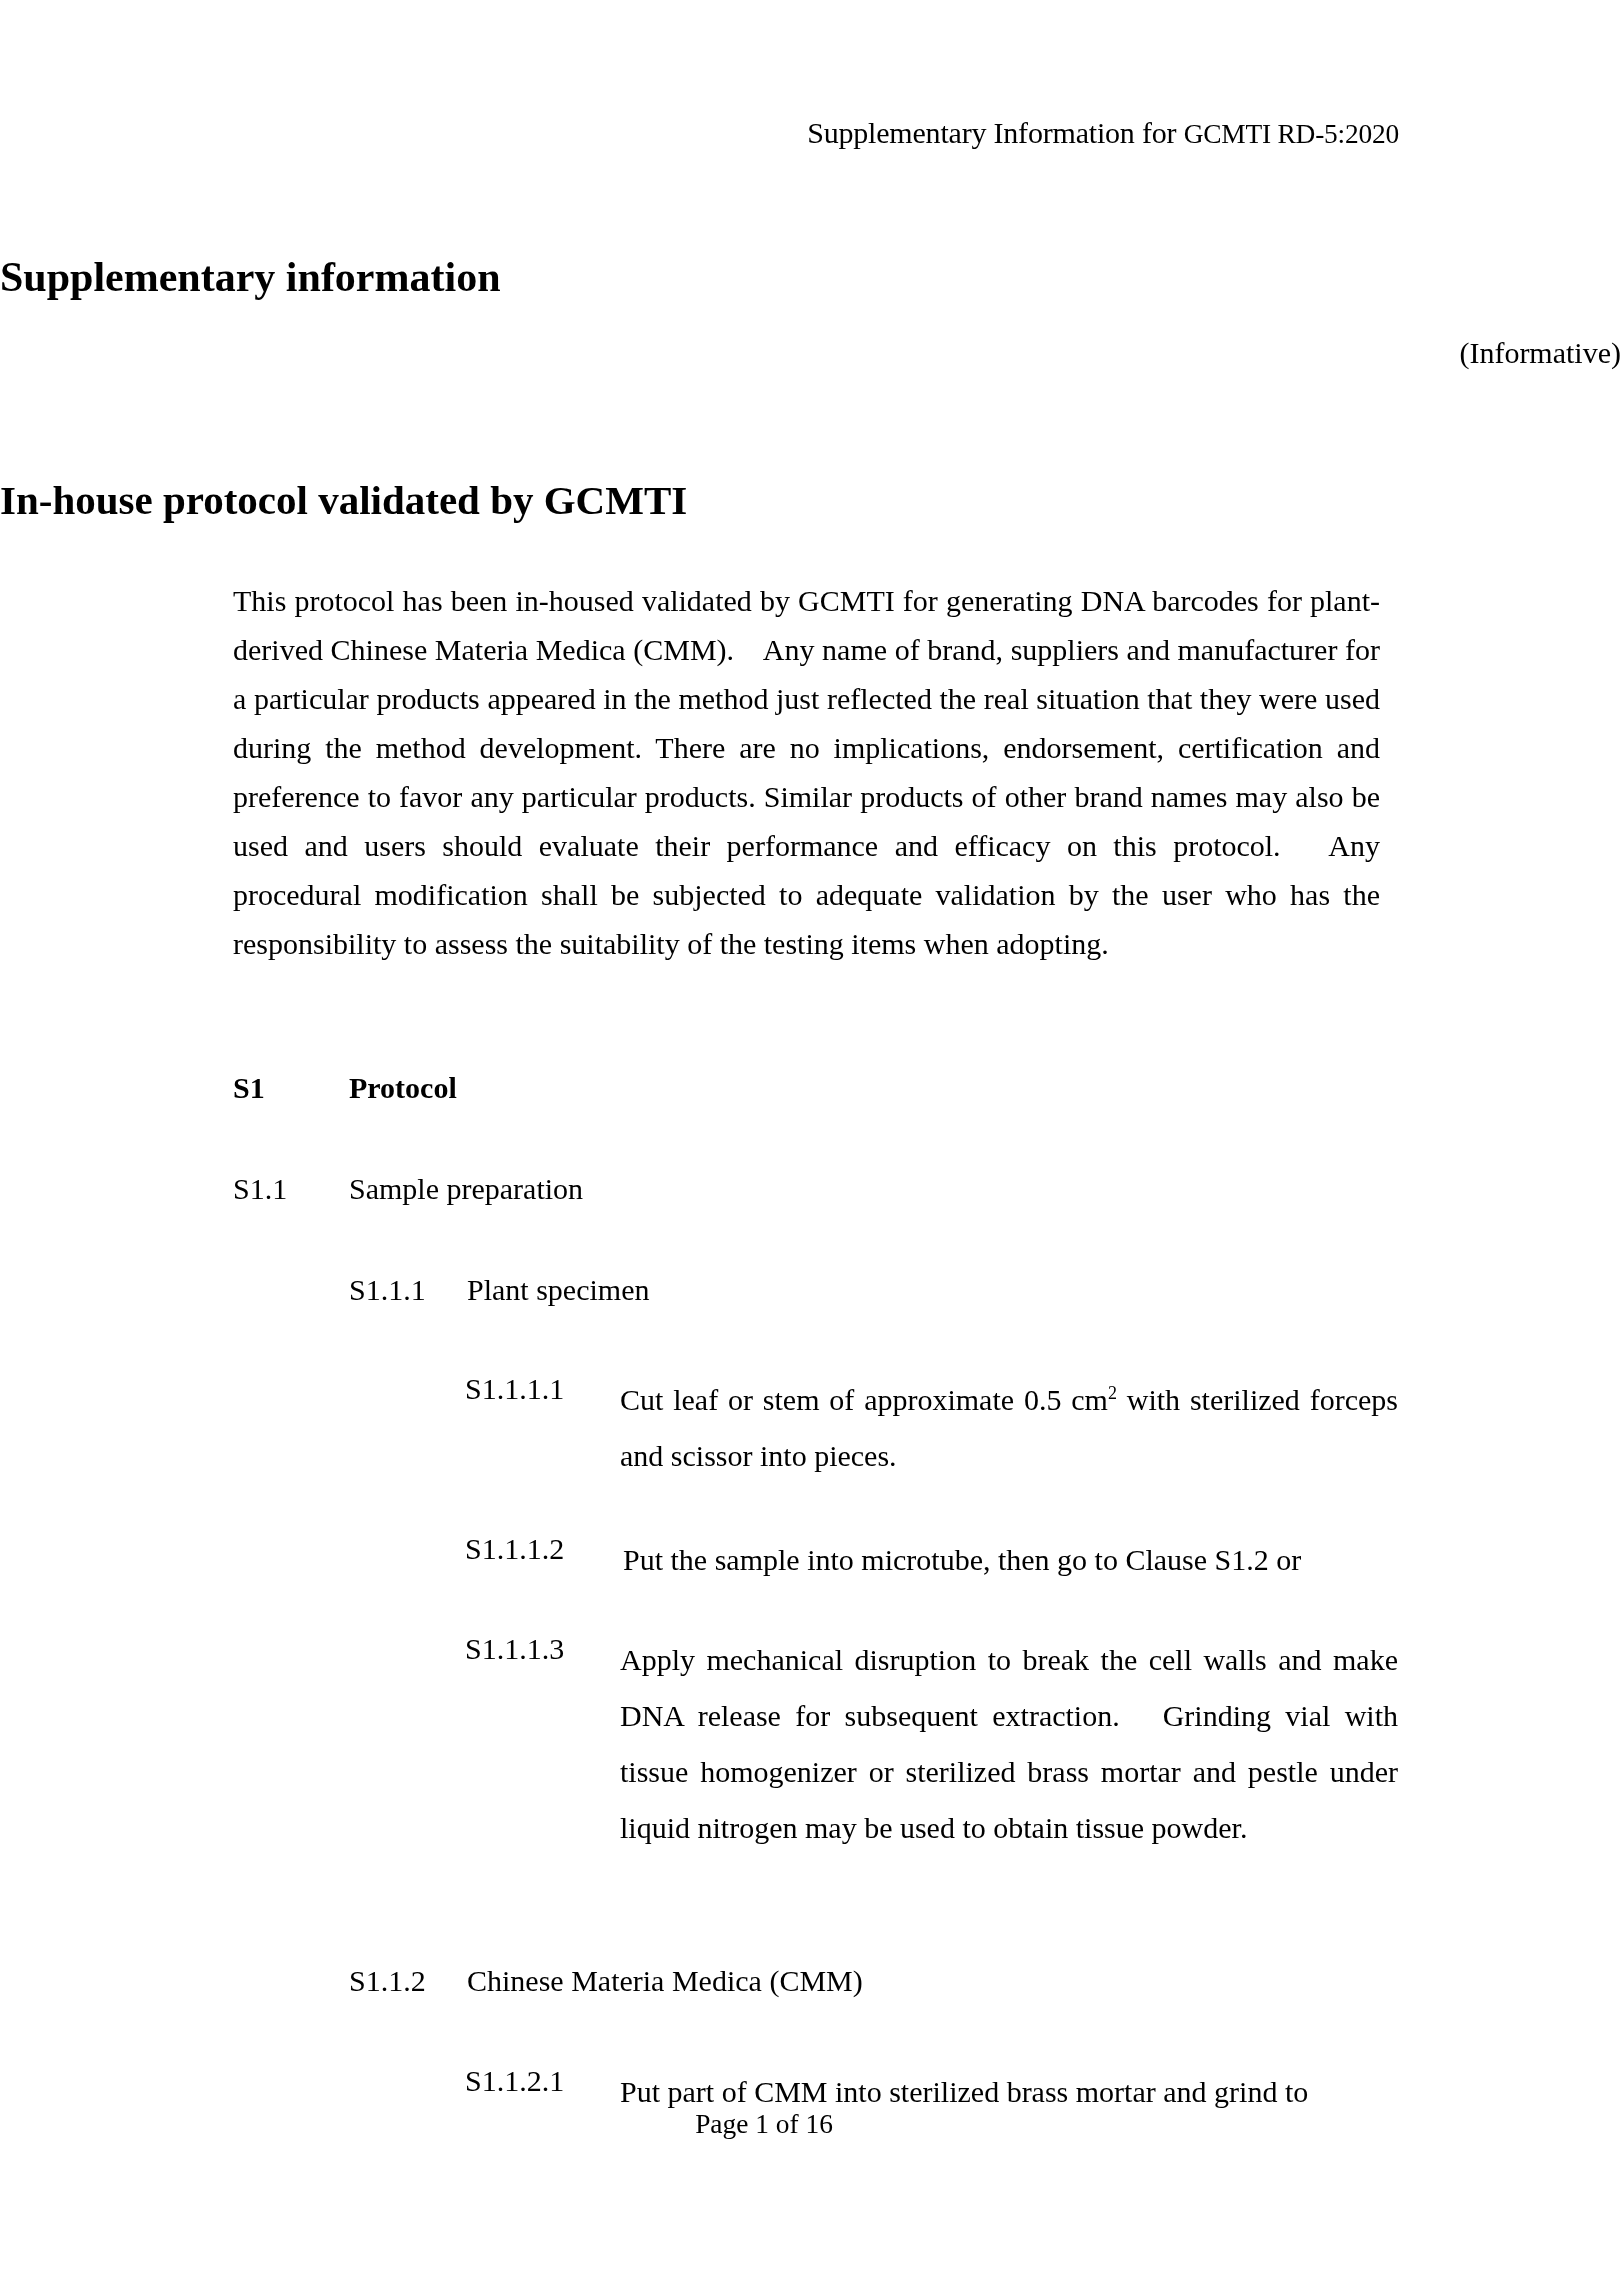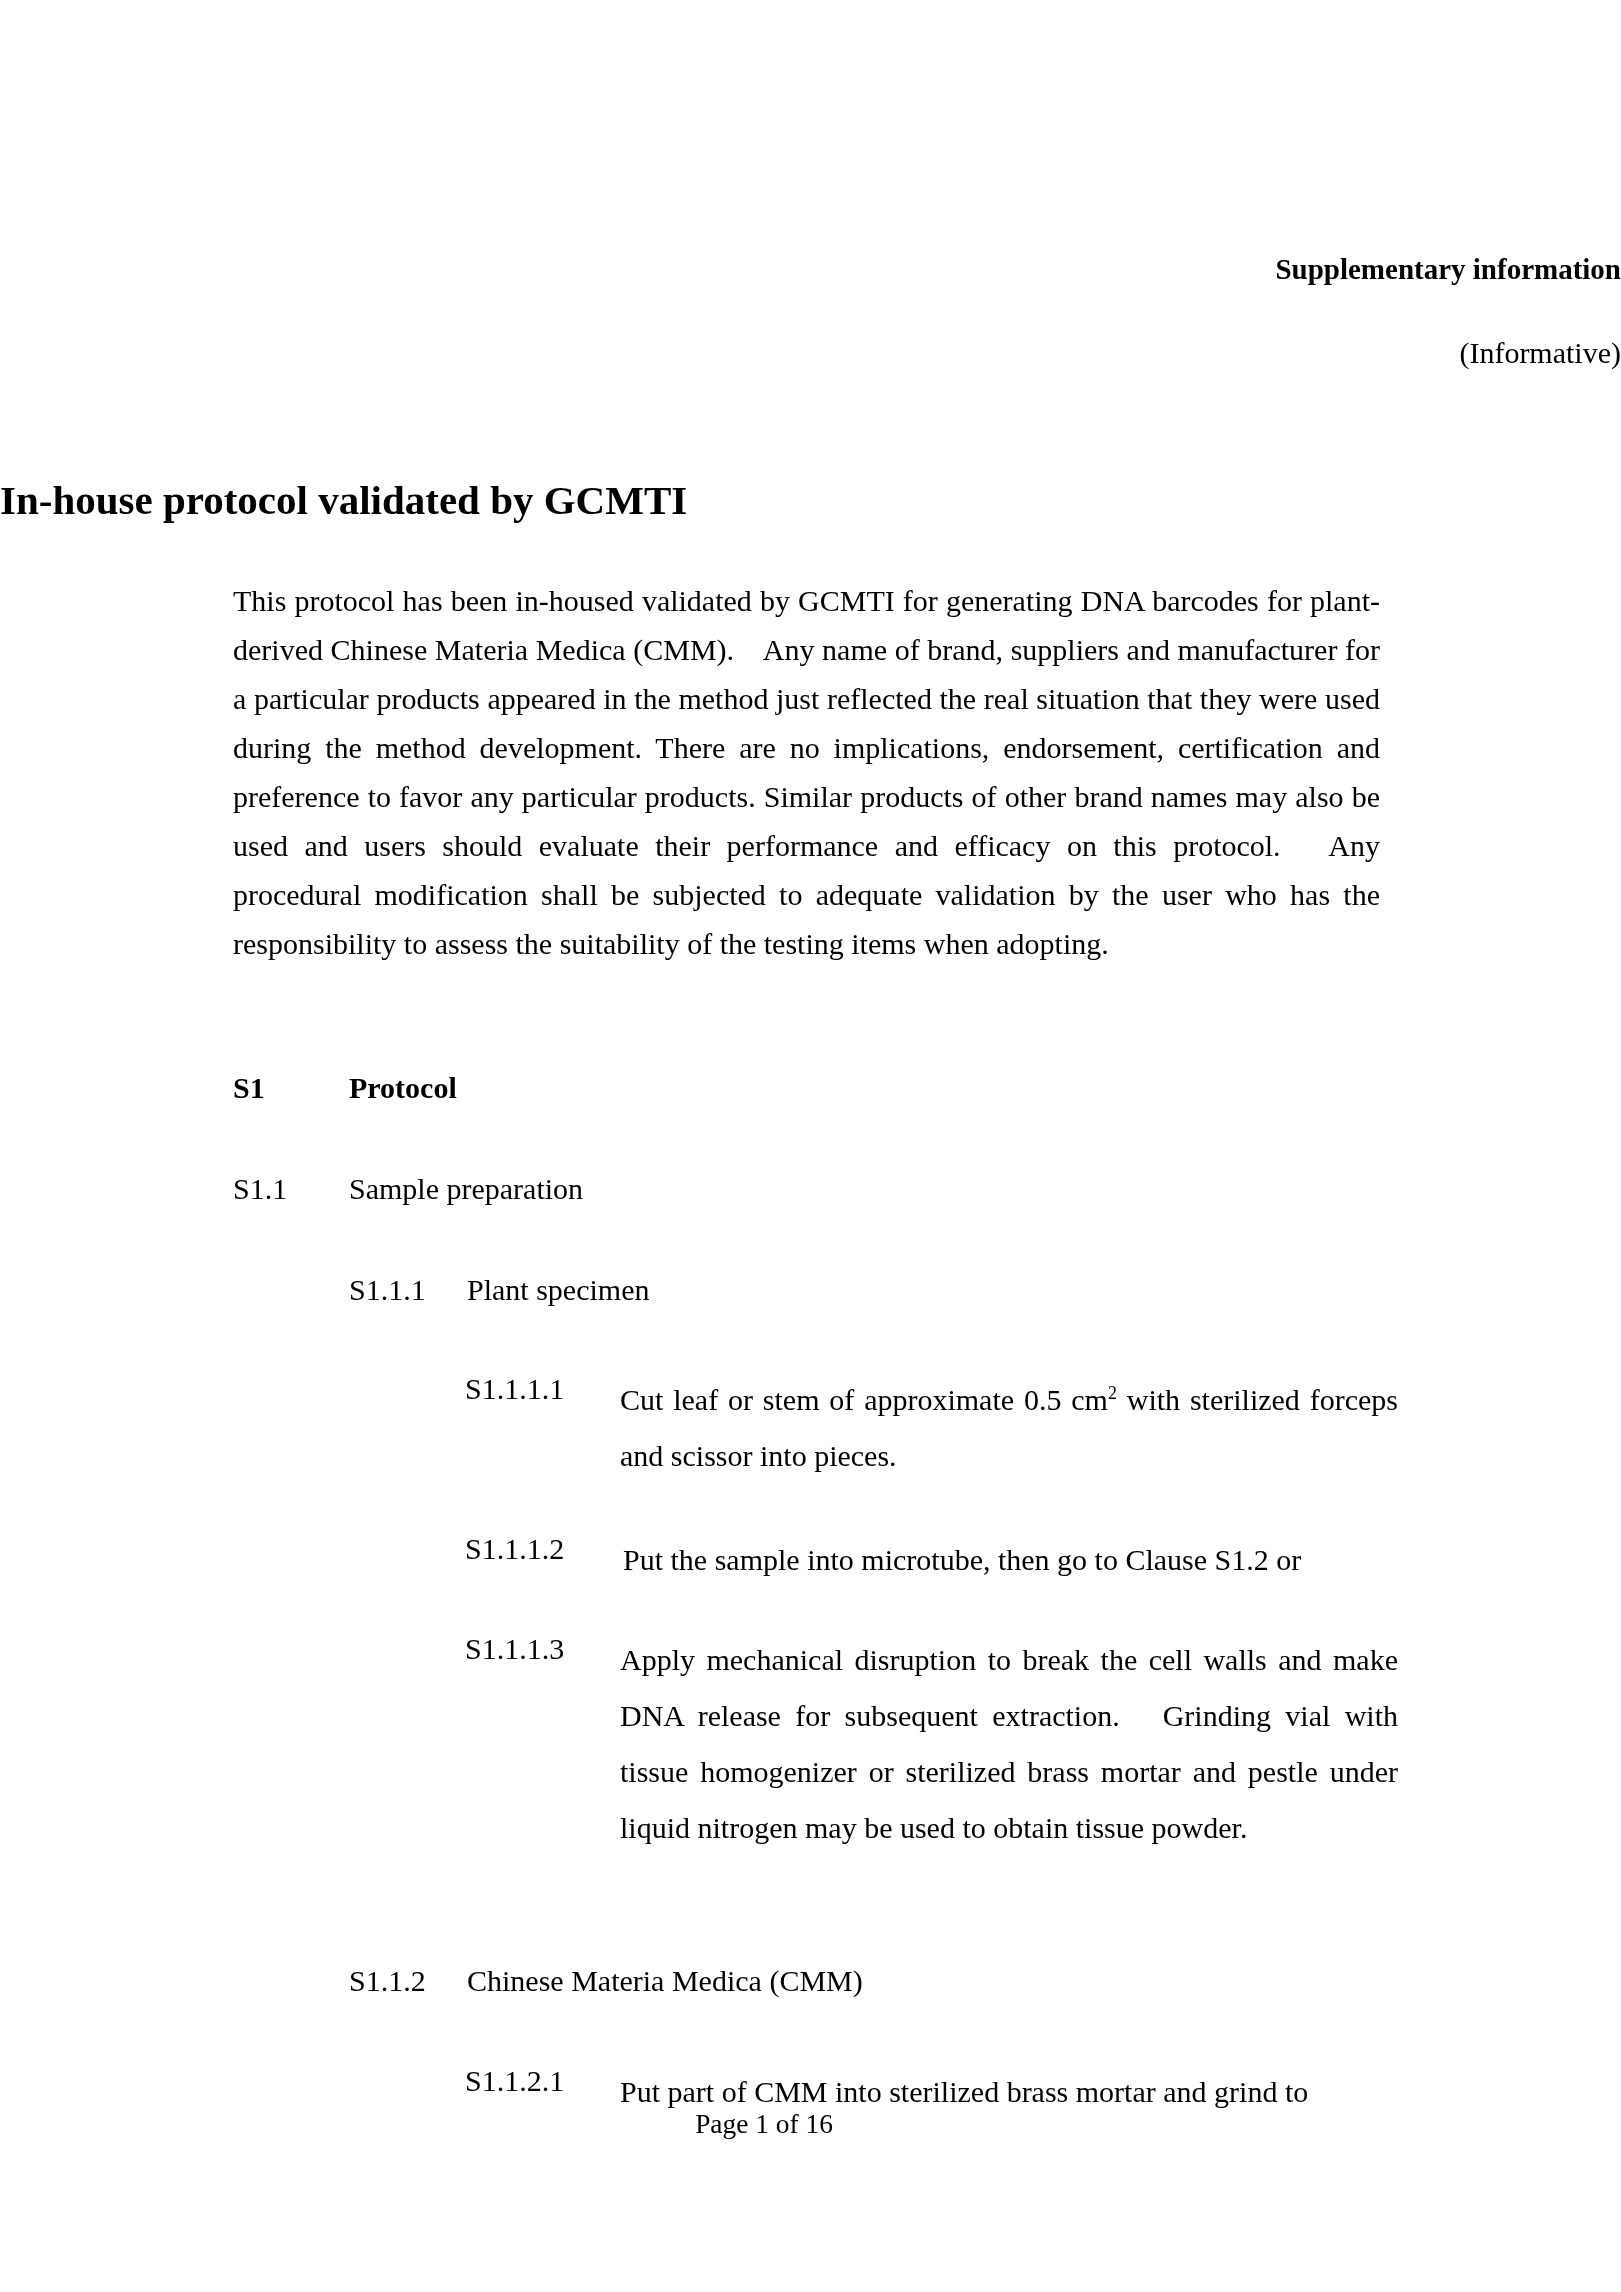--- a/index.html
+++ b/index.html
@@ -1,40 +1,44 @@
 <!DOCTYPE html>
 <html><head>
 <meta charset="utf-8">
 <style>
   html, body { margin: 0; padding: 0; background: #ffffff; }
   body { width: 1621px; height: 2293px; position: relative; overflow: hidden;
          font-family: "Liberation Serif", "DejaVu Serif", serif; color: #000; }
   .page { position: absolute; left: 0; top: 0; width: 1621px; height: 2293px; }
   .header { position: absolute; top: 116px; right: 222px; font-size: 30px; letter-spacing: -0.2px; }
   .header .code { font-size: 27.4px; }
-  .title { position: absolute; top: 253px; left: 0; width: 1621px; text-align: right;
-           font-size: 29px; font-weight: bold; }
+  .title { position: absolute; top: 253px; left: 0; width: 1621px; text-align: left;
+           font-size: 42px; font-weight: bold; }
   .subtitle { position: absolute; top: 336px; left: 0; width: 1621px; text-align: right; font-size: 30px; }
   .title2 { position: absolute; top: 452px; left: 0; width: 1621px; text-align: left;
             font-size: 41px; font-weight: bold; margin-top: 24px; }
   .intro { position: absolute; top: 576px; left: 233px; width: 1147px; font-size: 30px;
            line-height: 49px; text-align: justify; }
   .row { position: absolute; font-size: 30px; }
   .num { position: absolute; left: 0; top: 0; }
   .txt { position: absolute; top: 0; text-align: right; }
   .bold { font-weight: bold; }
   .para { text-align: justify; line-height: 56px; }
   sup { font-size: 60%; line-height: 0; }
   .footer { position: absolute; top: 2109px; left: 0; width: 1528px; text-align: center; font-size: 27.4px; }
 </style>
 </head>
 <body>
 
 <div class="page">
 
+  <div class="header">
+    <span>Supplementary Information for</span>
+    <span class="code">GCMTI RD-5:2020</span>
+  </div>
 
   <div class="title">Supplementary information</div>
   <div class="subtitle">(Informative)</div>
   <div class="title2">In-house protocol validated by GCMTI</div>
 
   <div class="intro">This protocol has been in-housed validated by GCMTI for generating DNA barcodes for plant-derived Chinese Materia Medica (CMM).&nbsp;&nbsp;&nbsp; Any name of brand, suppliers and manufacturer for a particular products appeared in the method just reflected the real situation that they were used during the method development. There are no implications, endorsement, certification and preference to favor any particular products. Similar products of other brand names may also be used and users should evaluate their performance and efficacy on this protocol.&nbsp;&nbsp; Any procedural modification shall be subjected to adequate validation by the user who has the responsibility to assess the suitability of the testing items when adopting.</div>
 
   <div class="row bold" style="top:1071px; left:233px; width:1147px;">
     <span class="num">S1</span>
     <span class="txt" style="left:116px;">Protocol</span>

